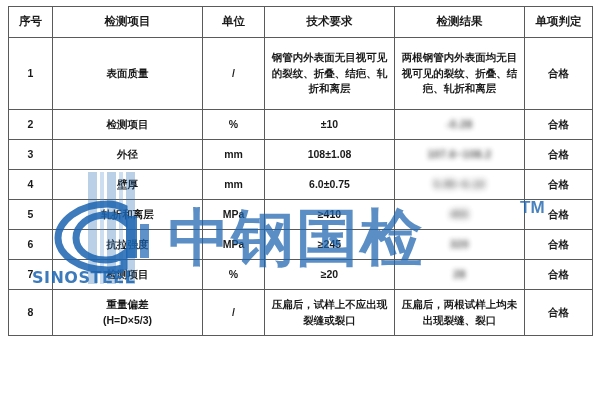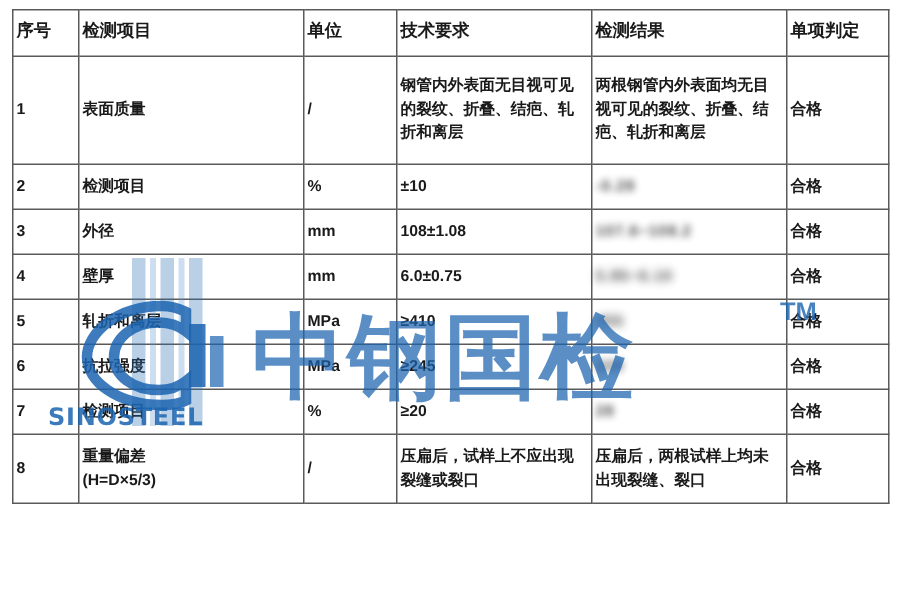--- a/index.html
+++ b/index.html
@@ -23,21 +23,21 @@
   }
   table.report {
     border-collapse: collapse;
     width: 584px;
     table-layout: fixed;
     position: relative;
     z-index: 2;
   }
   table.report td, table.report th {
     border: 1px solid #5a5a5a;
-    text-align: left;
+    text-align: center;
     vertical-align: middle;
     font-size: 10.5px;
     color: #1a1a1a;
     font-weight: bold;
     padding: 2px 2px;
     line-height: 1.5;
     background: transparent;
     margin-left: 38px;
   }
   table.report thead th {

